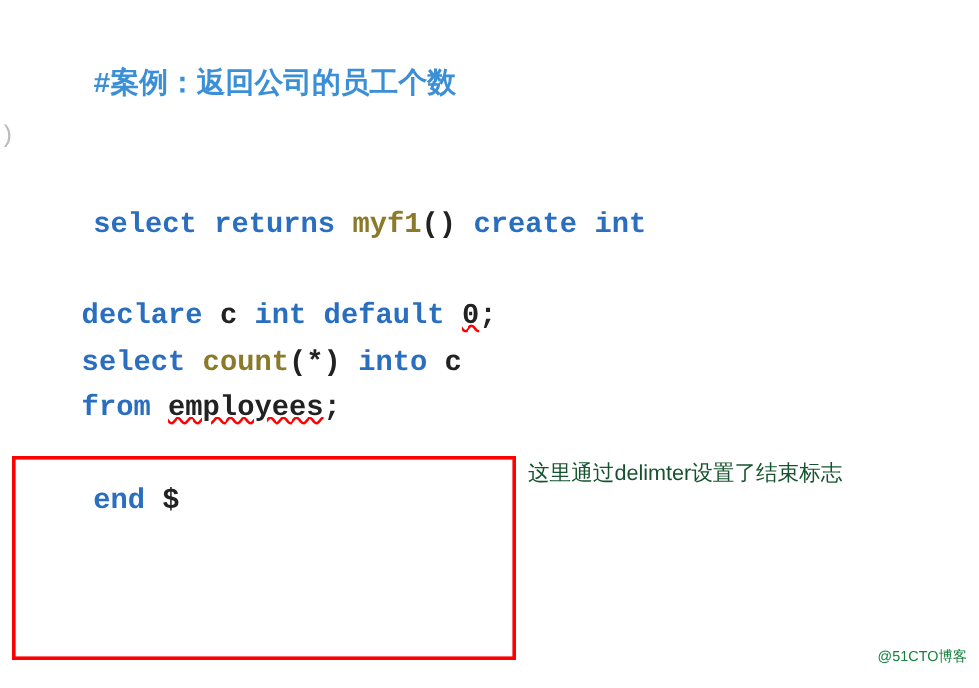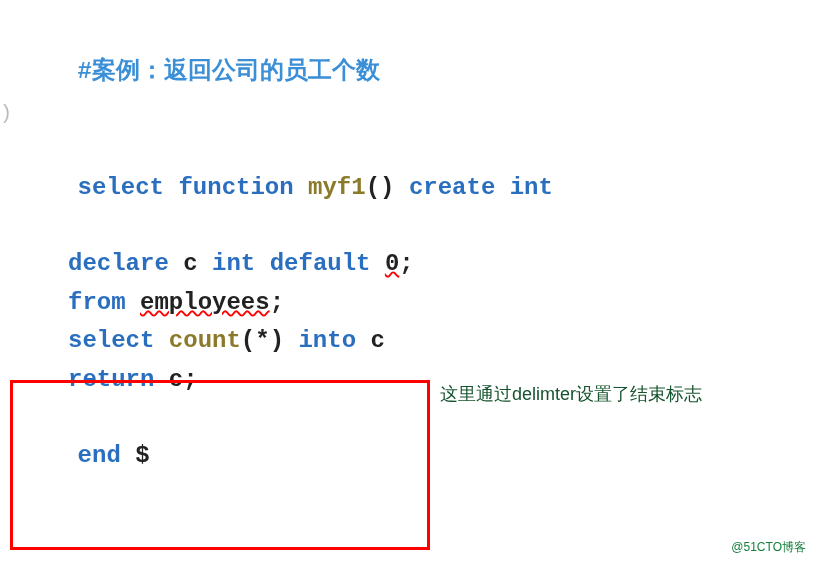--- a/index.html
+++ b/index.html
@@ -69,32 +69,31 @@
 </style>
 </head>
 <body>
 
 <div>
   <div class="code-line">
     <span class="comment">#案例：返回公司的员工个数</span>
   </div>
 
   <div class="code-line">
-    <span class="kw">select</span><span> </span><span class="kw">function</span><span> </span><span class="func">myf1</span><span class="text-black">()</span><span> </span><span class="kw">create</span><span> </span><span class="kw">int</span>
+    <span class="kw">select</span><span> </span><span class="kw">returns</span><span> </span><span class="func">myf1</span><span class="text-black">()</span><span> </span><span class="kw">create</span><span> </span><span class="kw">int</span>
   </div>
 
   <span class="brace-hint">)</span>
 
   <div class="code-line"><span class="indent"><span class="kw">declare</span><span> </span><span class="text-black">c</span><span> </span><span class="kw">int</span><span> </span><span class="kw">default</span><span> </span><span class="zero">0</span><span class="text-black">;</span></span></div>
 
+  <div class="code-line"><span class="indent"><span class="kw">select</span><span> </span><span class="func">count</span><span class="text-black">(*)</span><span> </span><span class="kw">into</span><span> </span><span class="text-black">c</span></span></div>
+
   <div class="code-line"><span class="indent"><span class="kw">from</span><span> </span><span class="text-black emp-underline">employees</span><span class="text-black">;</span></span></div>
 
-  <div class="code-line"><span class="indent"><span class="kw">select</span><span> </span><span class="func">count</span><span class="text-black">(*)</span><span> </span><span class="kw">into</span><span> </span><span class="text-black">c</span></span></div>
-
-  <div class="code-line"><span class="indent"><span class="kw">return</span><span> </span><span class="text-black">c</span><span class="text-black">;</span></span></div>
 
   <div class="code-line">
     <span class="kw">end</span><span> </span><span class="text-black">$</span>
   </div>
 
 </div>
 
 <div class="red-box"></div>
 
 <div class="annotation">

